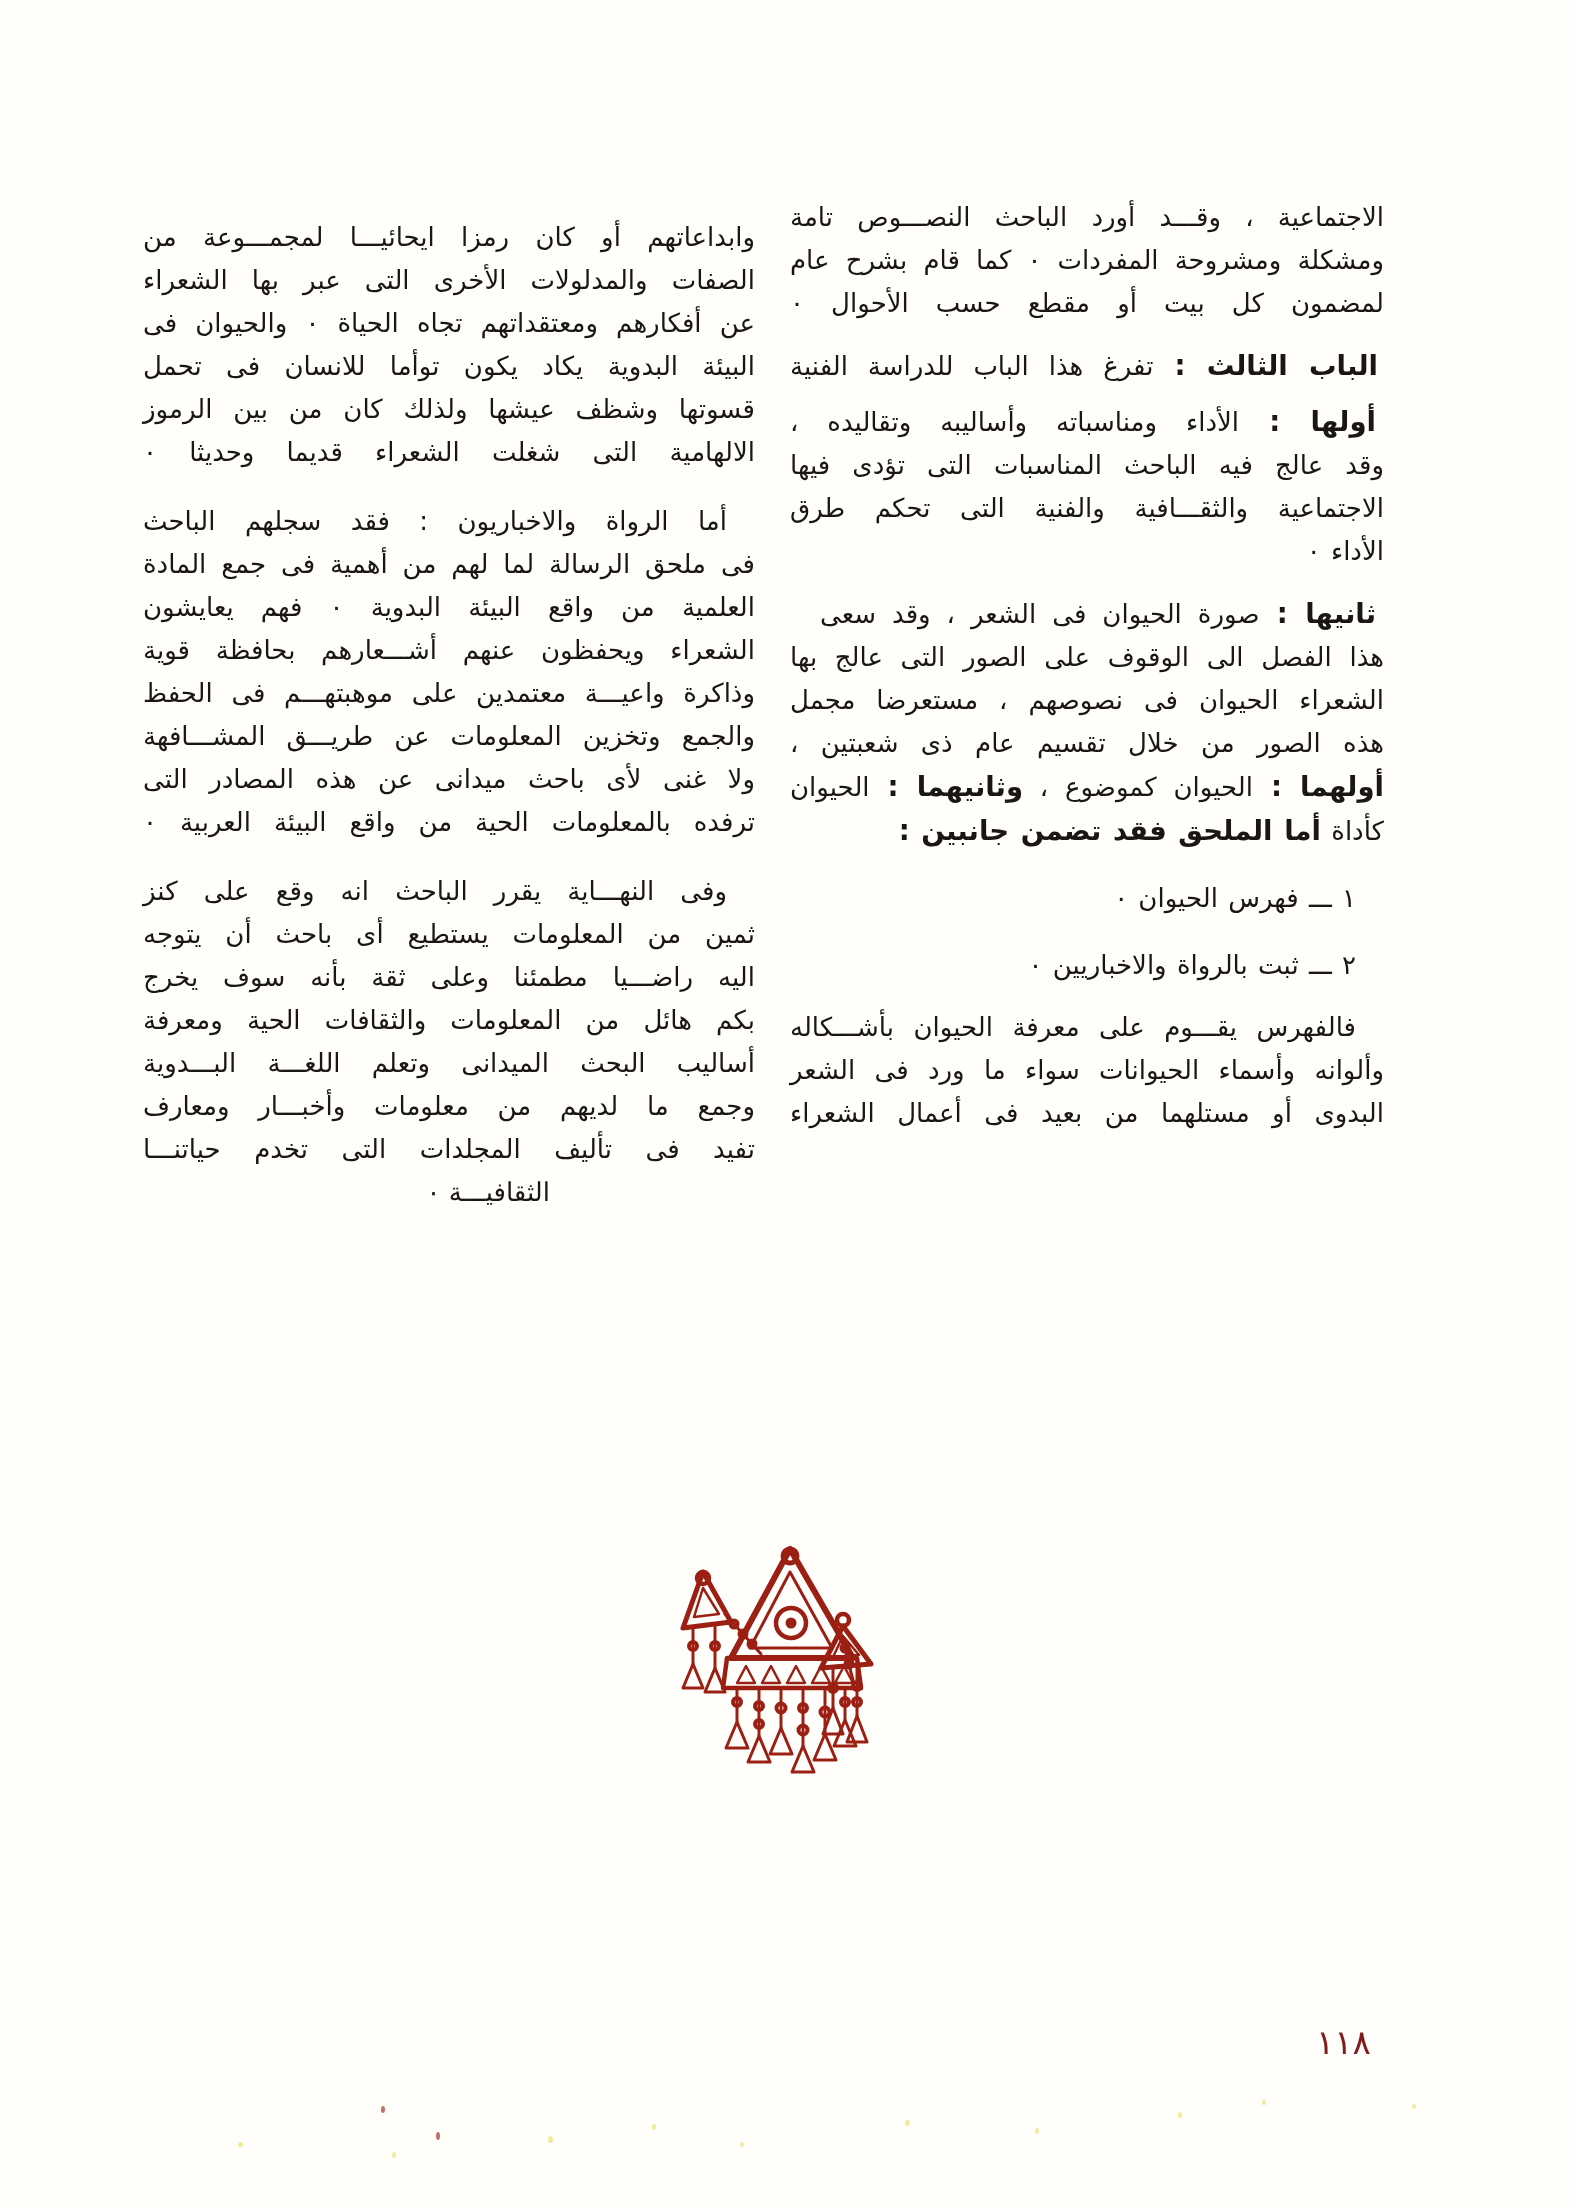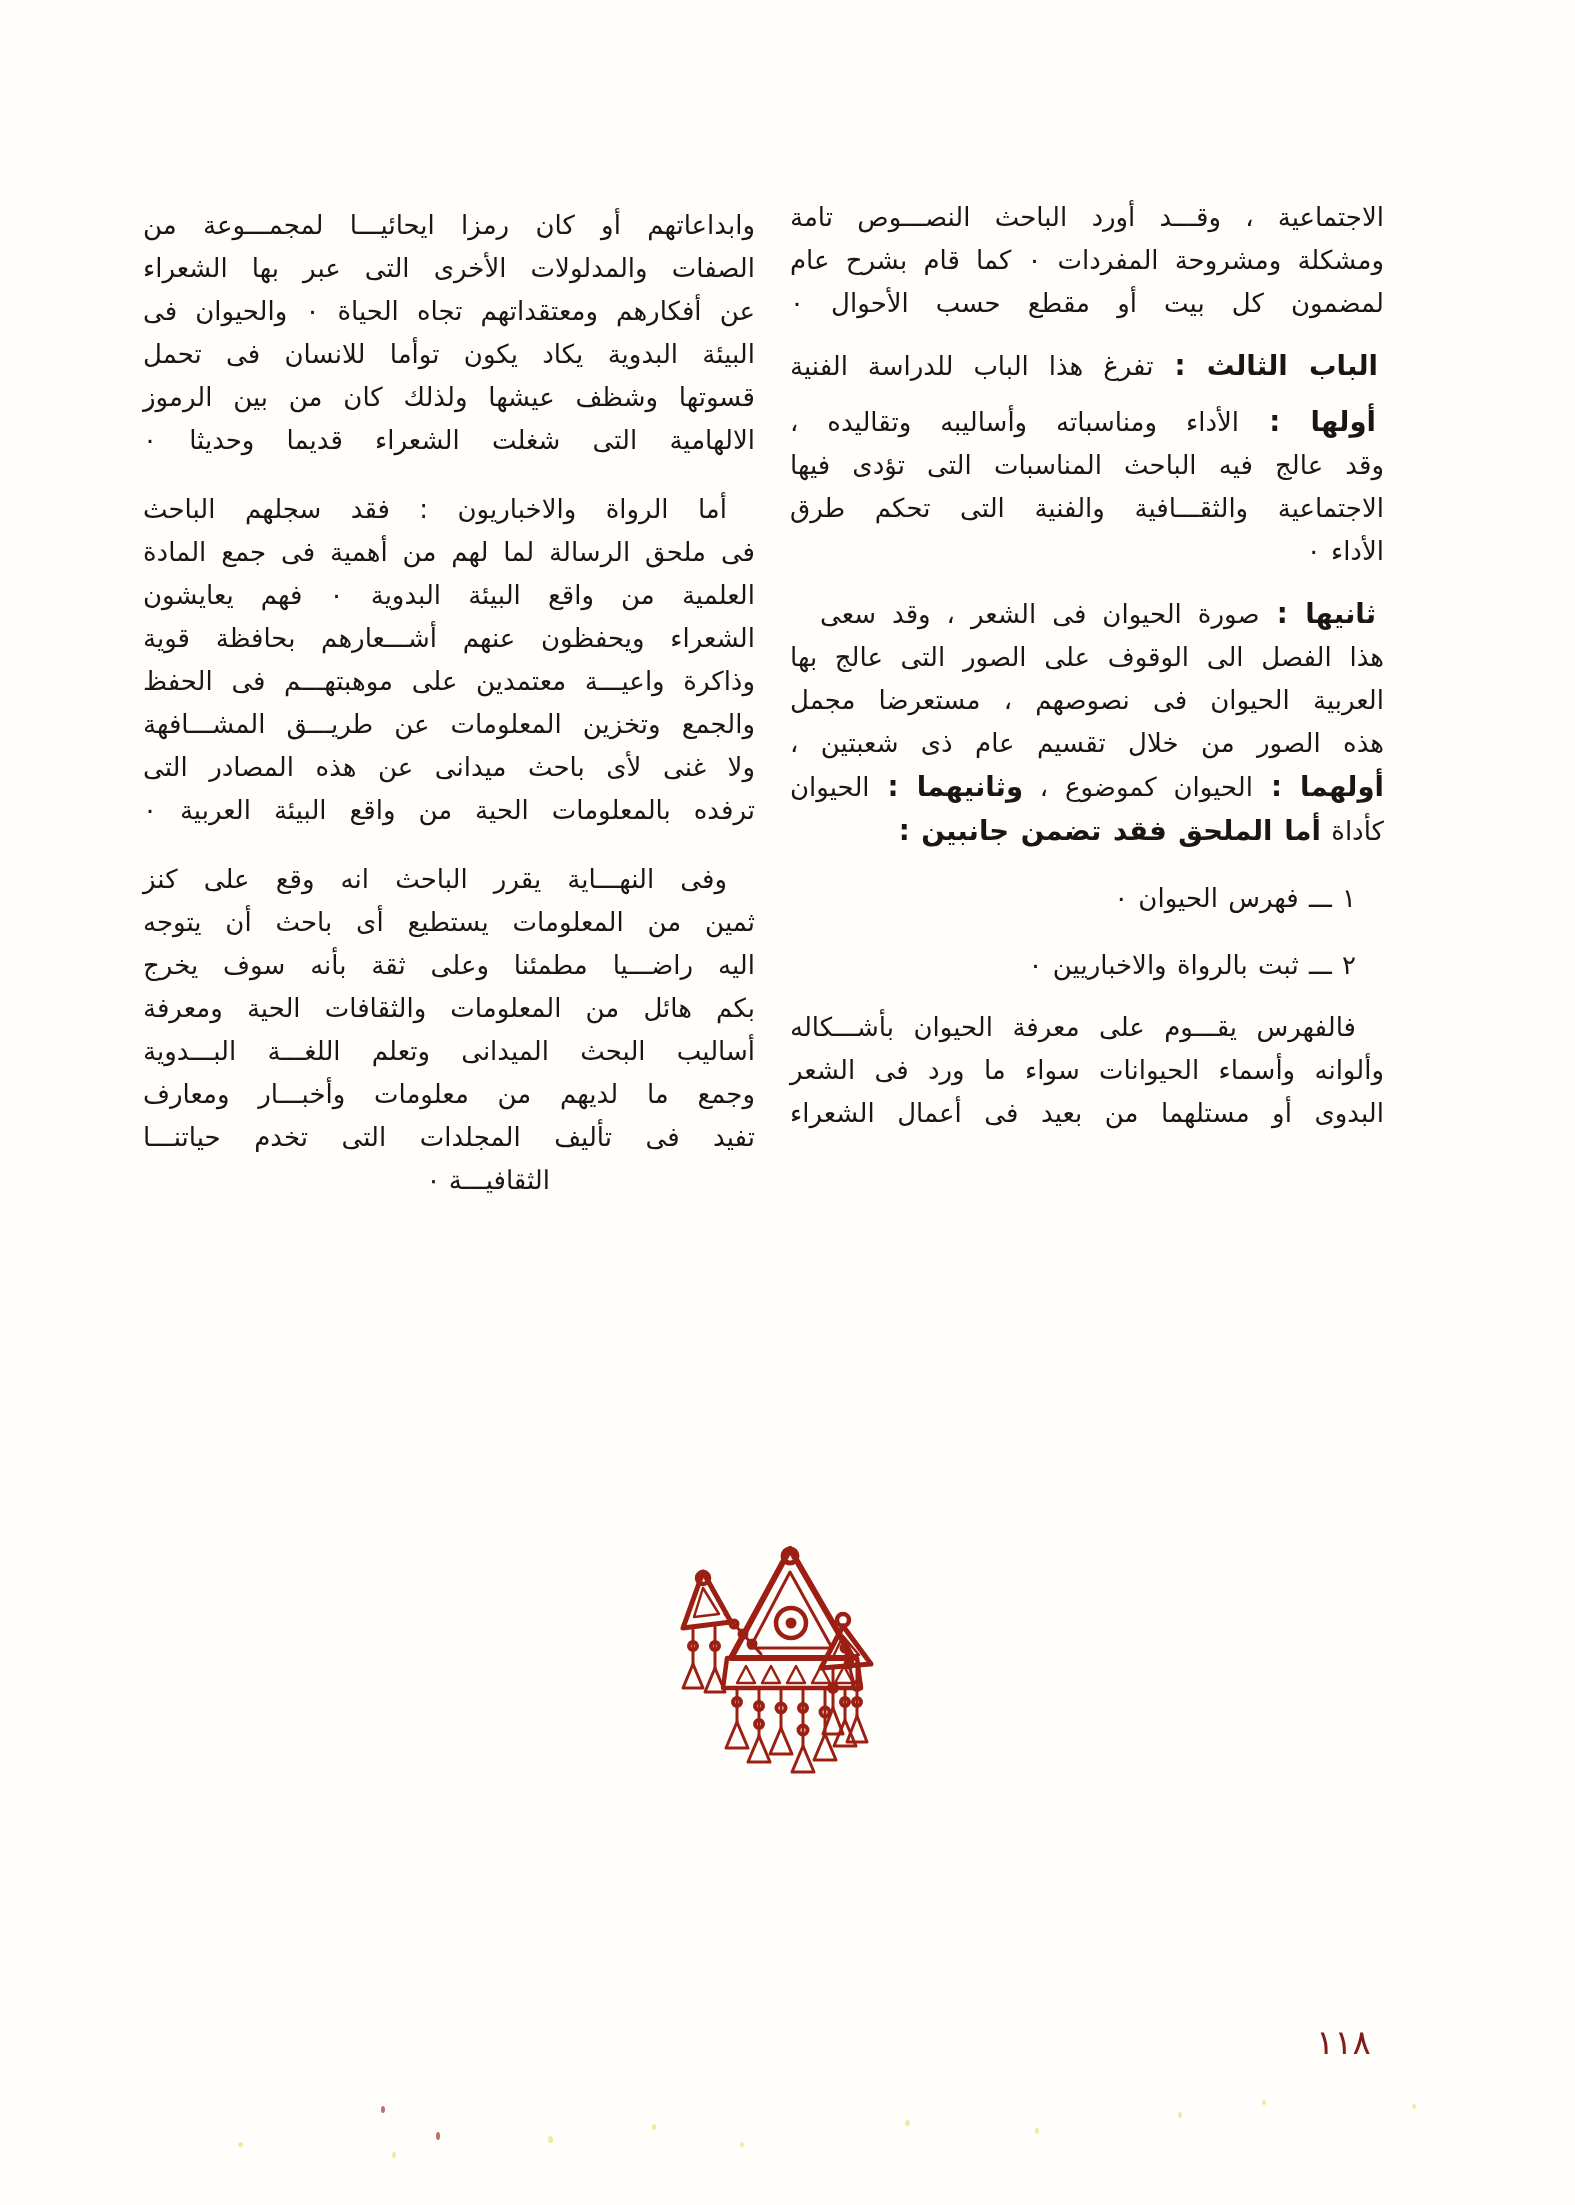--- a/index.html
+++ b/index.html
@@ -8,21 +8,21 @@
     position:relative;
     width:1575px;height:2205px;
     margin:0 auto;
     background:#fffefb;
     color:#1a1612;
     font-family:"DejaVu Sans",sans-serif;
     overflow:hidden;
   }
   .col{position:absolute;direction:rtl;}
   .col-right{left:790px;top:196px;width:594px;}
-  .col-left{left:143px;top:204px;width:612px;}
+  .col-left{left:143px;top:216px;width:612px;}
   .block{margin:0;}
   .gap-sm{margin-top:12px;}
   .gap-md{margin-top:26px;}
   .gap-lg{margin-top:19px;}
   .gap-xl{margin-top:24px;}
   .line{
     font-size:26px;
     line-height:43px;
     word-spacing:2px;
     white-space:normal;
@@ -70,21 +70,21 @@
       </div>
       <div class="block gap-sm">
         <div class="line j" style="padding-right: 8px;"><span class="b">أولها : </span><span>الأداء ومناسباته وأساليبه وتقاليده ،</span></div>
         <div class="line j"><span>وقد عالج فيه الباحث المناسبات التى تؤدى فيها</span></div>
         <div class="line j"><span>الاجتماعية والثقـــافية والفنية التى تحكم طرق</span></div>
         <div class="line"><span>الأداء ٠</span></div>
       </div>
       <div class="block gap-lg">
         <div class="line j" style="padding-right: 8px; margin-left: 30px;"><span class="b">ثانيها : </span><span>صورة الحيوان فى الشعر ، وقد سعى</span></div>
         <div class="line j"><span>هذا الفصل الى الوقوف على الصور التى عالج بها</span></div>
-        <div class="line j"><span>العربية الحيوان فى نصوصهم ، مستعرضا مجمل</span></div>
+        <div class="line j"><span>الشعراء الحيوان فى نصوصهم ، مستعرضا مجمل</span></div>
         <div class="line j"><span>هذه الصور من خلال تقسيم عام ذى شعبتين ،</span></div>
         <div class="line j"><span class="b">أولهما : </span><span>الحيوان كموضوع ، </span><span class="b">وثانيهما : </span><span>الحيوان</span></div>
         <div class="line"><span>كأداة </span><span class="b">أما الملحق فقد تضمن جانبين :</span></div>
       </div>
       <div class="block gap-xl">
         <div class="line" style="padding-right: 28px;"><span>١ ـــ فهرس الحيوان ٠</span></div>
       </div>
       <div class="block gap-xl">
         <div class="line" style="padding-right: 28px;"><span>٢ ـــ ثبت بالرواة والاخباريين ٠</span></div>
       </div>

